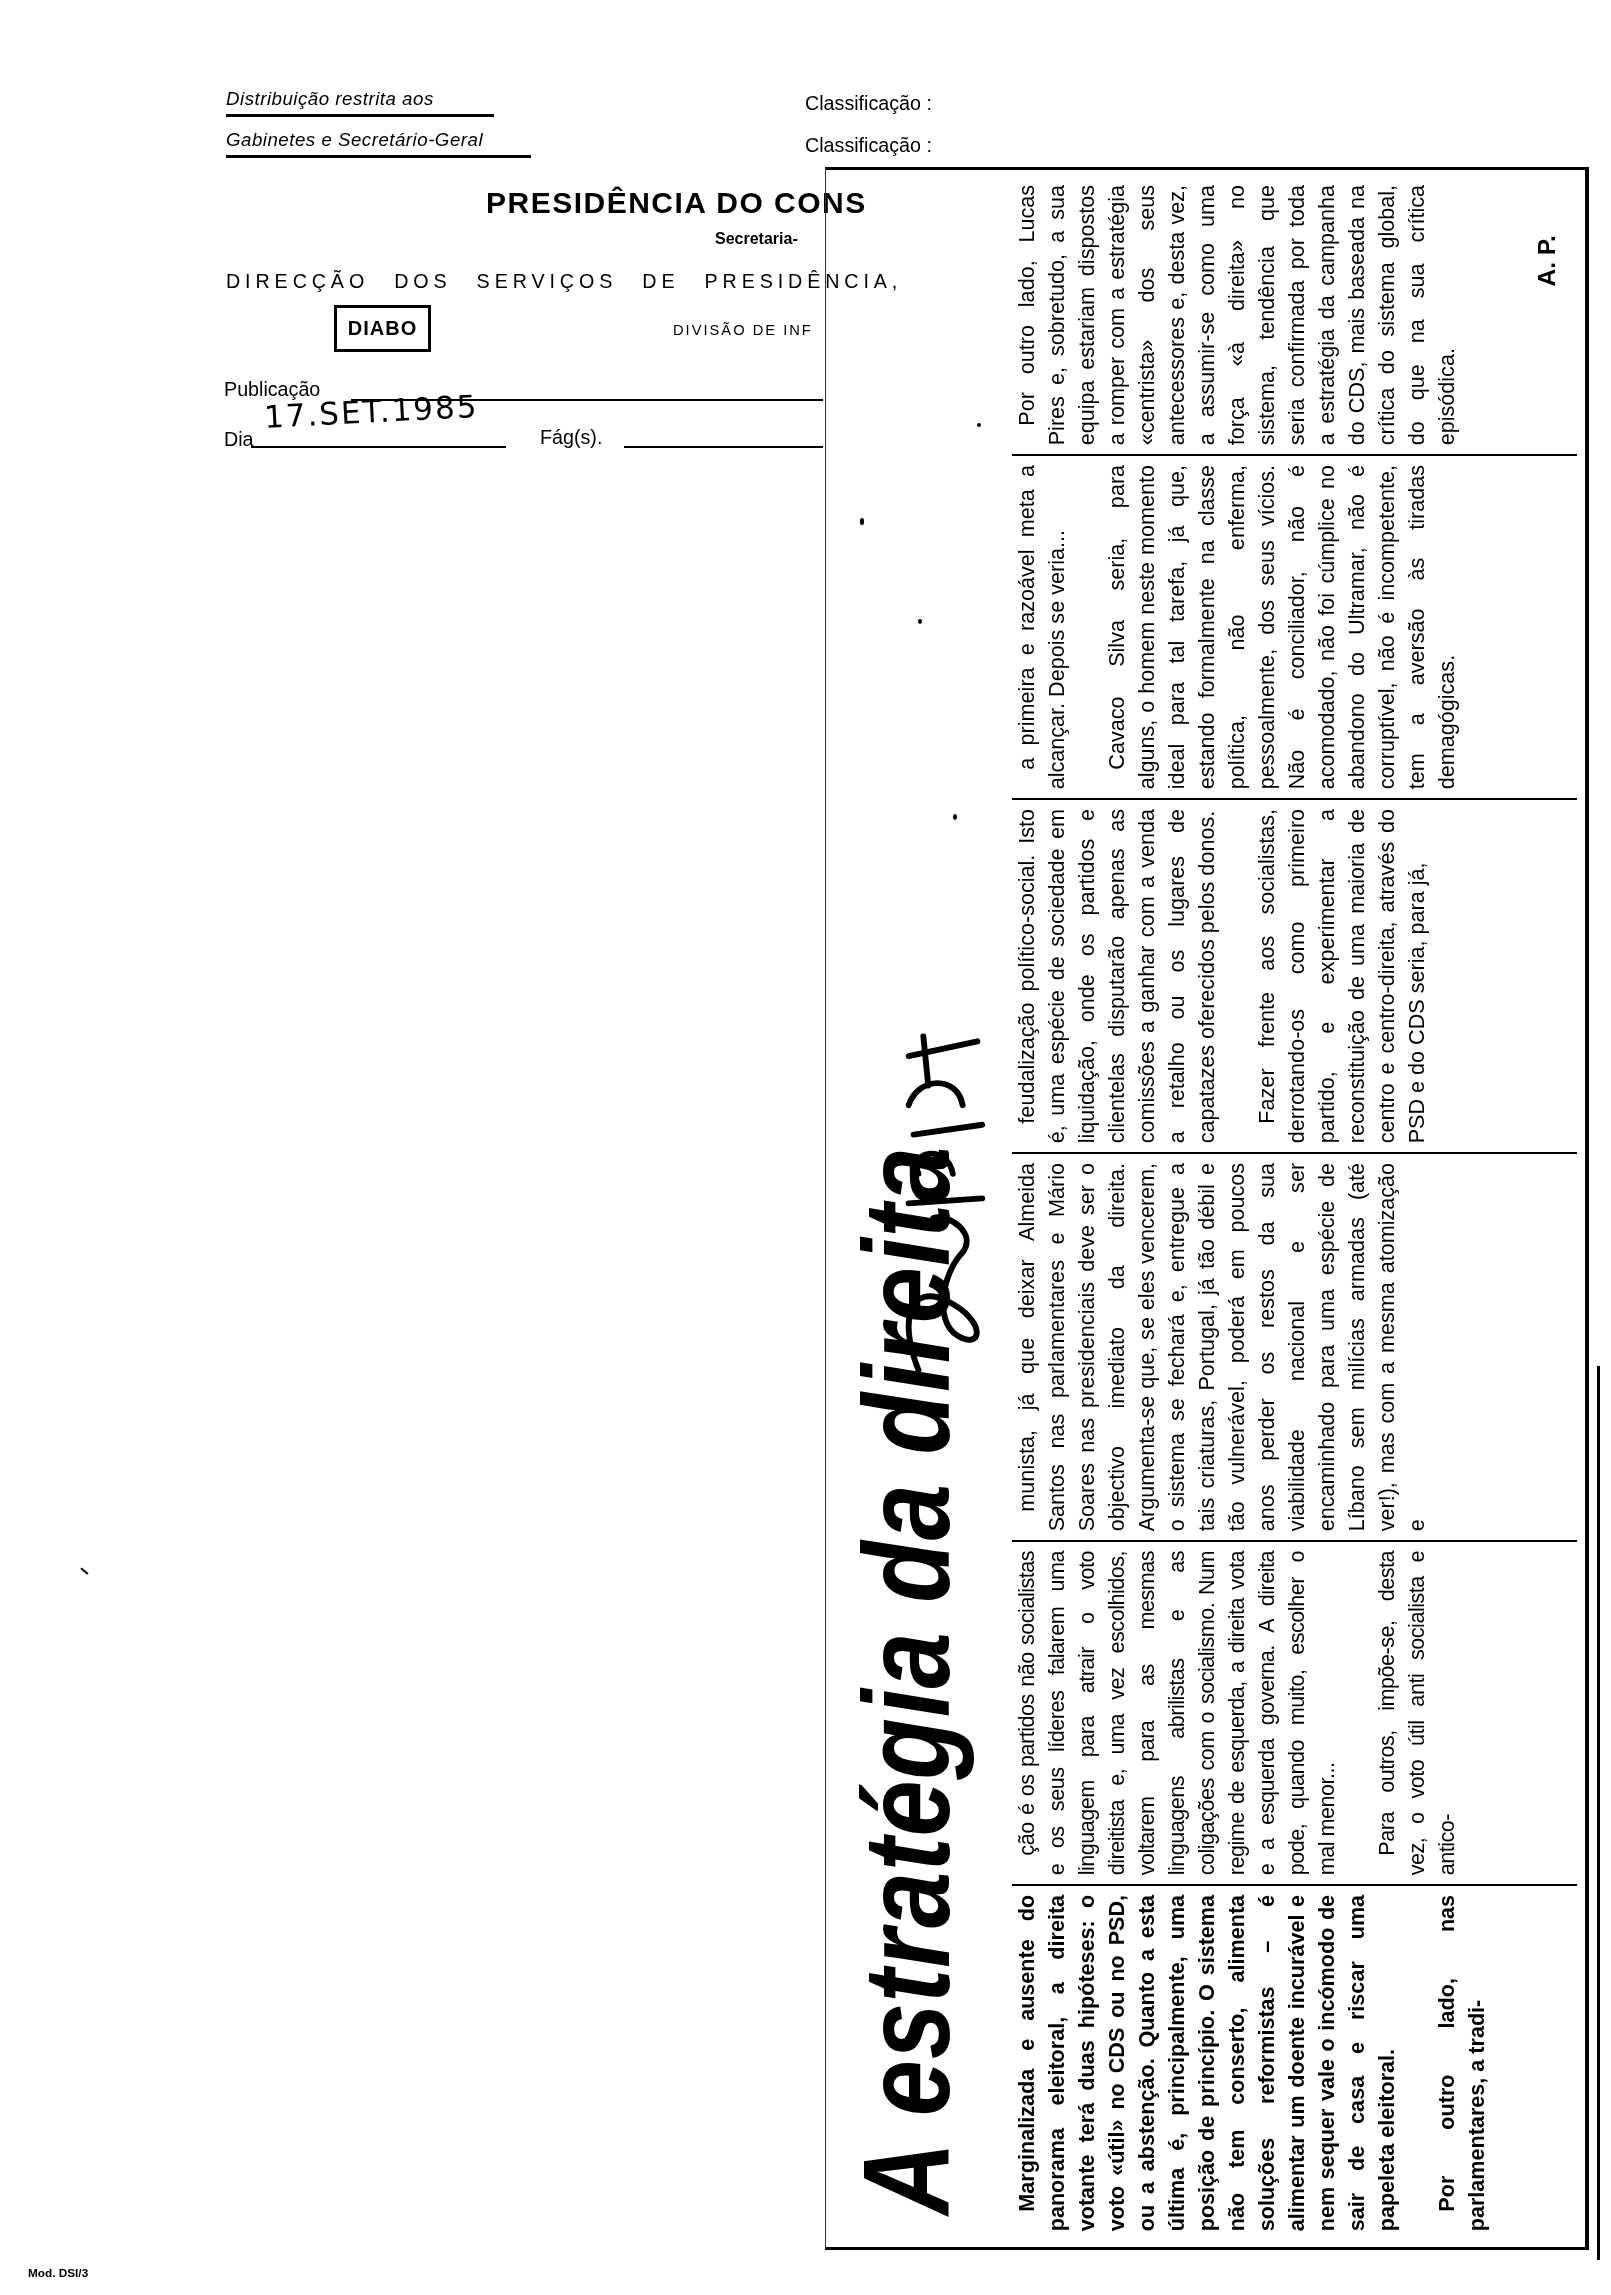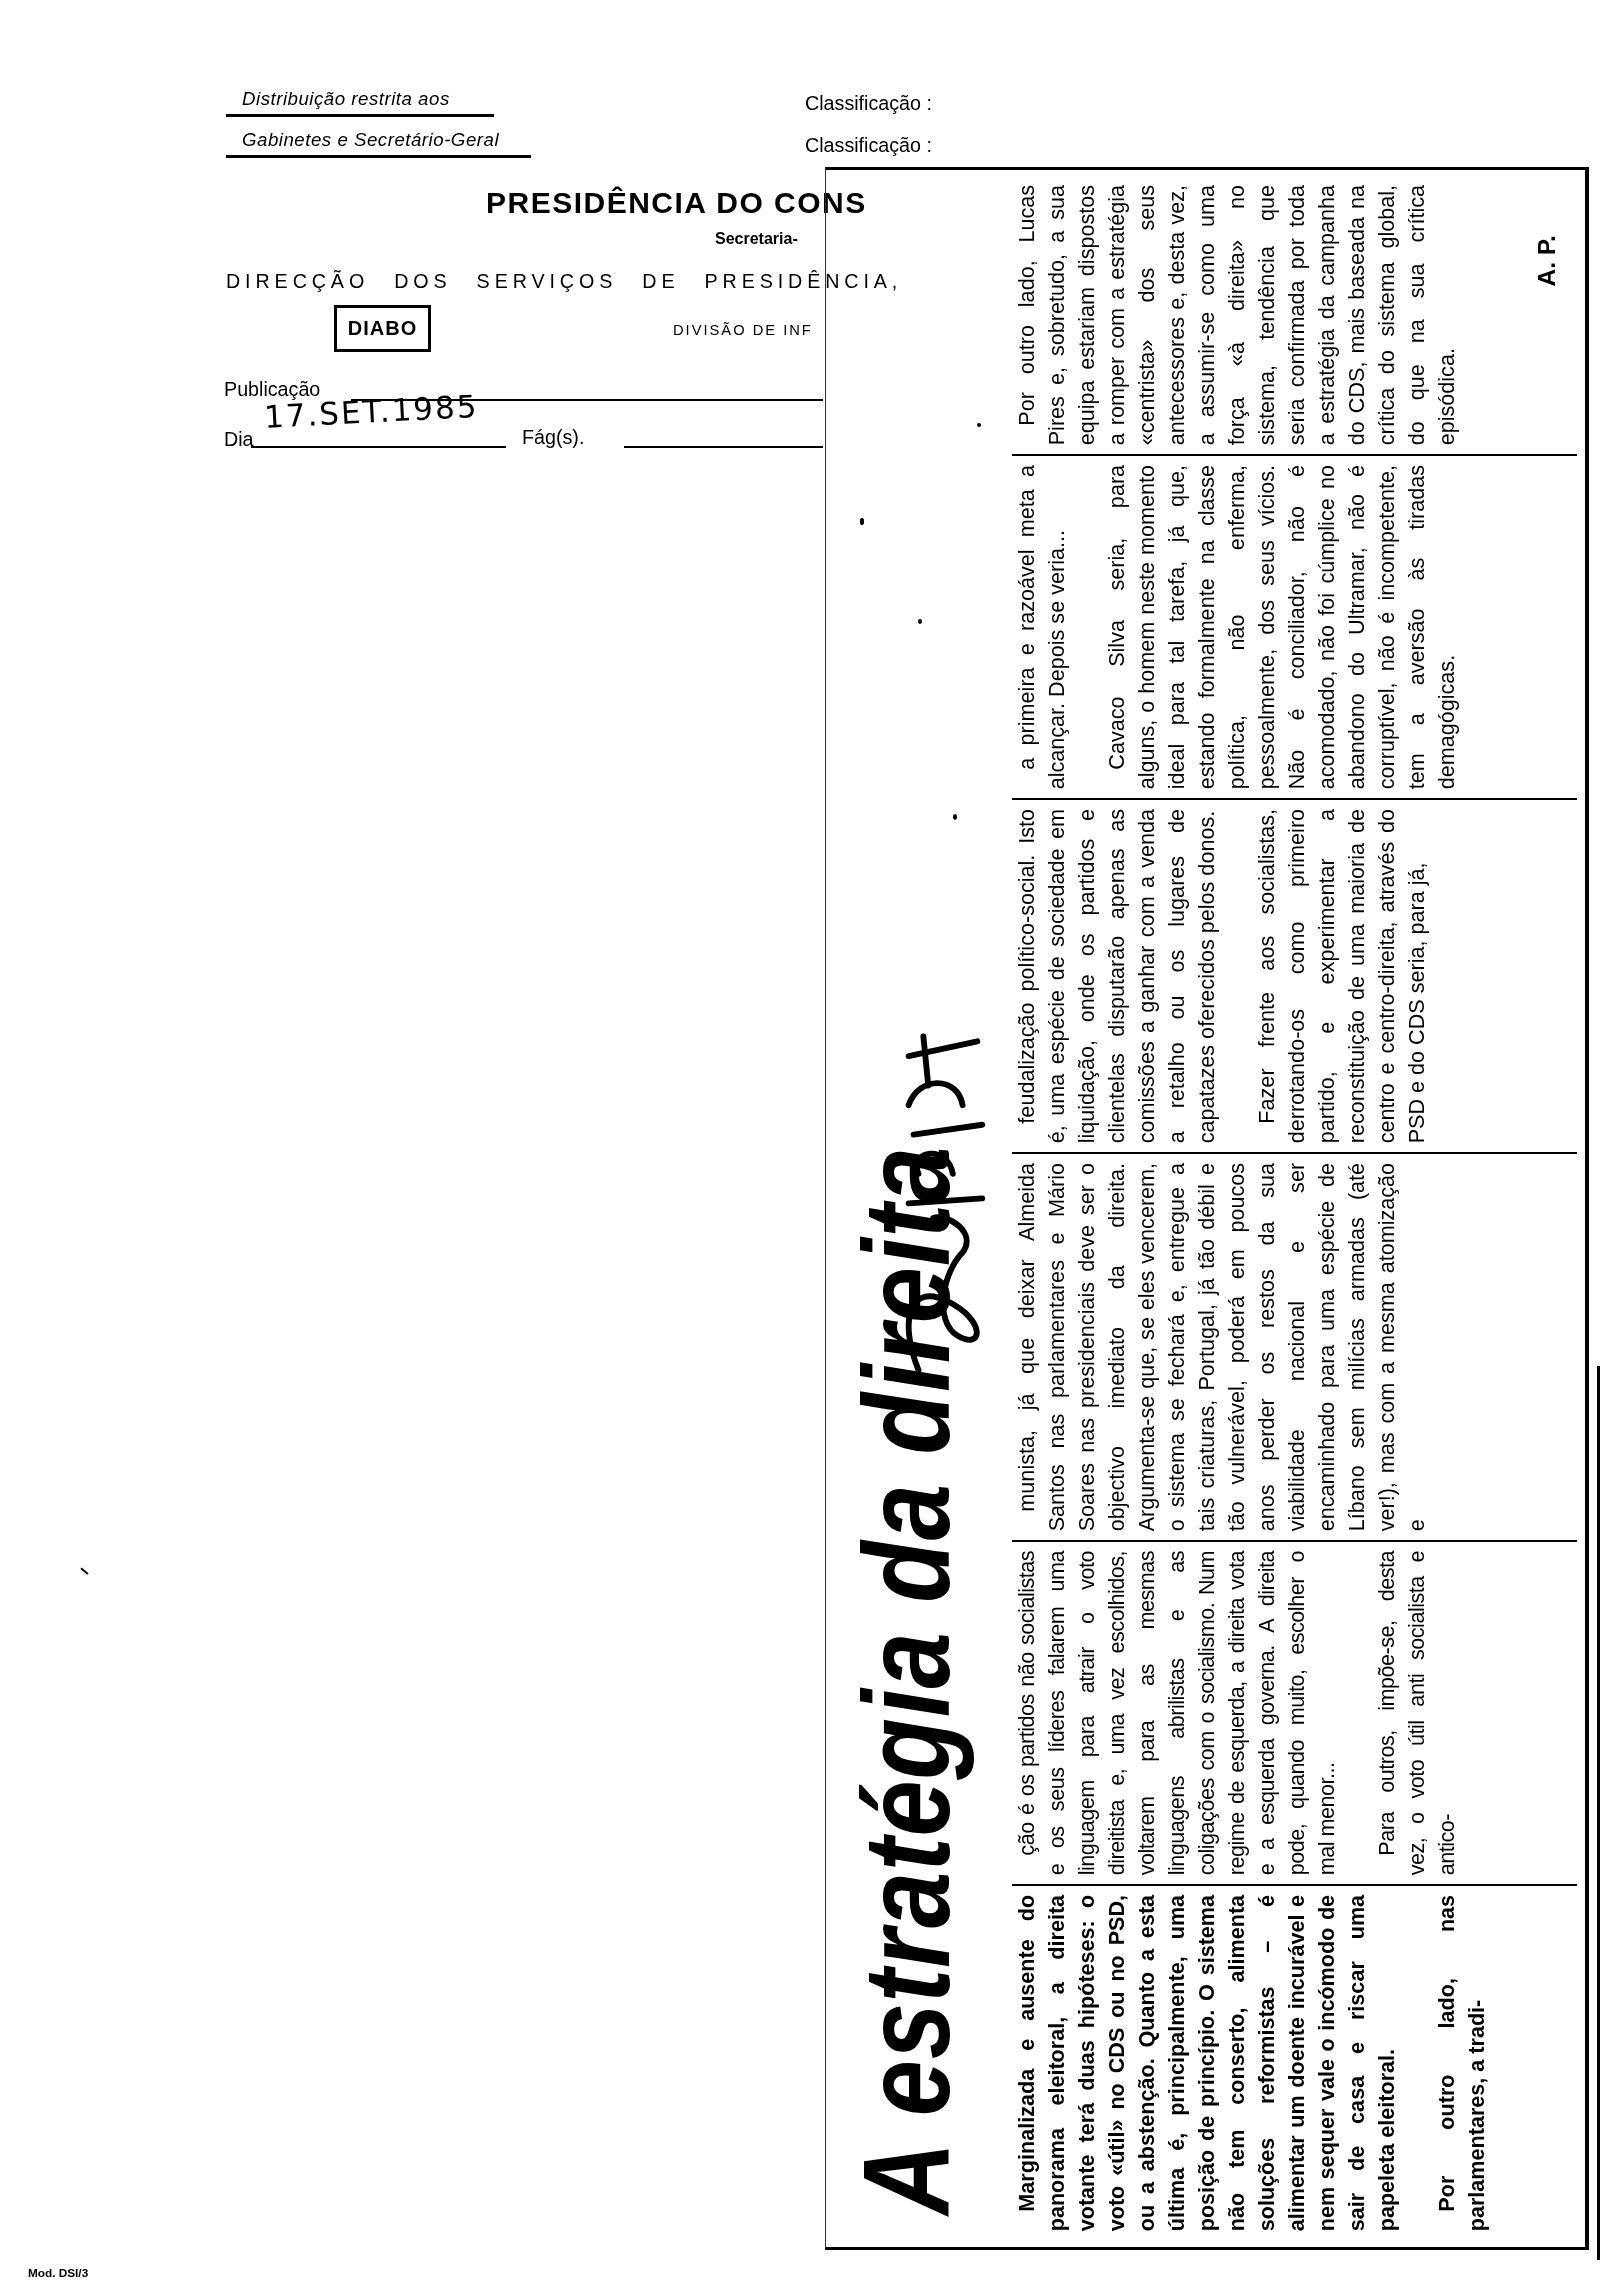--- a/index.html
+++ b/index.html
@@ -1,18 +1,18 @@
 <!DOCTYPE html>
 <html style="font-size:7.9px"><head>
 <meta charset="utf-8">
 <style>
   html, body { margin: 0; padding: 0; background: #ffffff; }
   body { width: 1612px; height: 2295px; position: relative; overflow: hidden; font-family: "Liberation Sans", sans-serif; color: #000; }
   .abs { position: absolute; }
-  .hdr-italic { font-style: italic; font-size: 18.7px; letter-spacing: 0.5px; font-family: "Liberation Sans Narrow", "Liberation Sans", sans-serif; margin-left: 16px; }
+  .hdr-italic { font-style: italic; font-size: 18.7px; letter-spacing: 0.5px; font-family: "Liberation Sans Narrow", "Liberation Sans", sans-serif; }
   .underline-rule { position: absolute; height: 2.9px; background: #000; }
   .form-label { font-size: 19.7px; font-family: "Liberation Sans", sans-serif; }
   .pres-title { font-size: 30px; font-weight: bold; letter-spacing: 1.5px; }
   .sec-line { font-size: 16px; font-weight: bold; }
   .direc { font-size: 19.7px; letter-spacing: 4.9px; word-spacing: 14.7px; }
   .divisao { font-size: 14.7px; letter-spacing: 2px; }
   .stamp { border: 3.9px solid #000; padding: 8.8px 10.8px; font-size: 20px; font-weight: bold; letter-spacing: 1px; }
   .fill-line { position: absolute; height: 2px; background: #000; }
   .handwritten { font-family: "DejaVu Sans", sans-serif; font-size: 31px; letter-spacing: 2px; transform: rotate(-3deg); transform-origin: left bottom; }
   .mod { font-size: 11.8px; font-weight: bold; margin-left: 24px; }
@@ -52,21 +52,21 @@
 
 <div class="abs stamp" style="left:334px; top:305px;">DIABO</div>
 <div class="abs divisao" style="left:673px; top:322px;">DIVISÃO DE INF</div>
 
 <div class="abs form-label" style="left:224px; top:378px;">Publicação</div>
 <div class="fill-line" style="left:351px; top:399px; width:472px;"></div>
 
 <div class="abs form-label" style="left:224px; top:428px;">Dia</div>
 <div class="abs handwritten" style="left:265px; top:399px;">17.SET.1985</div>
 <div class="fill-line" style="left:251px; top:446px; width:255px;"></div>
-<div class="abs form-label" style="left:522px; top:426px;text-align:right;">Fág(s).</div>
+<div class="abs form-label" style="left:540px; top:426px;text-align:right;">Fág(s).</div>
 <div class="fill-line" style="left:624px; top:446px; width:199px;"></div>
 
 <div class="abs mod" style="left:3.9px; top:2266px;">Mod. DSI/3</div>
 
 <div class="abs" style="left:80px; top:1570px; width:8.8px; height:2px; background:#000; transform:rotate(40deg);"></div>
 
 <div class="clip-frame"></div>
 <div class="clip-outer-right"></div>
 
 <div class="article">

